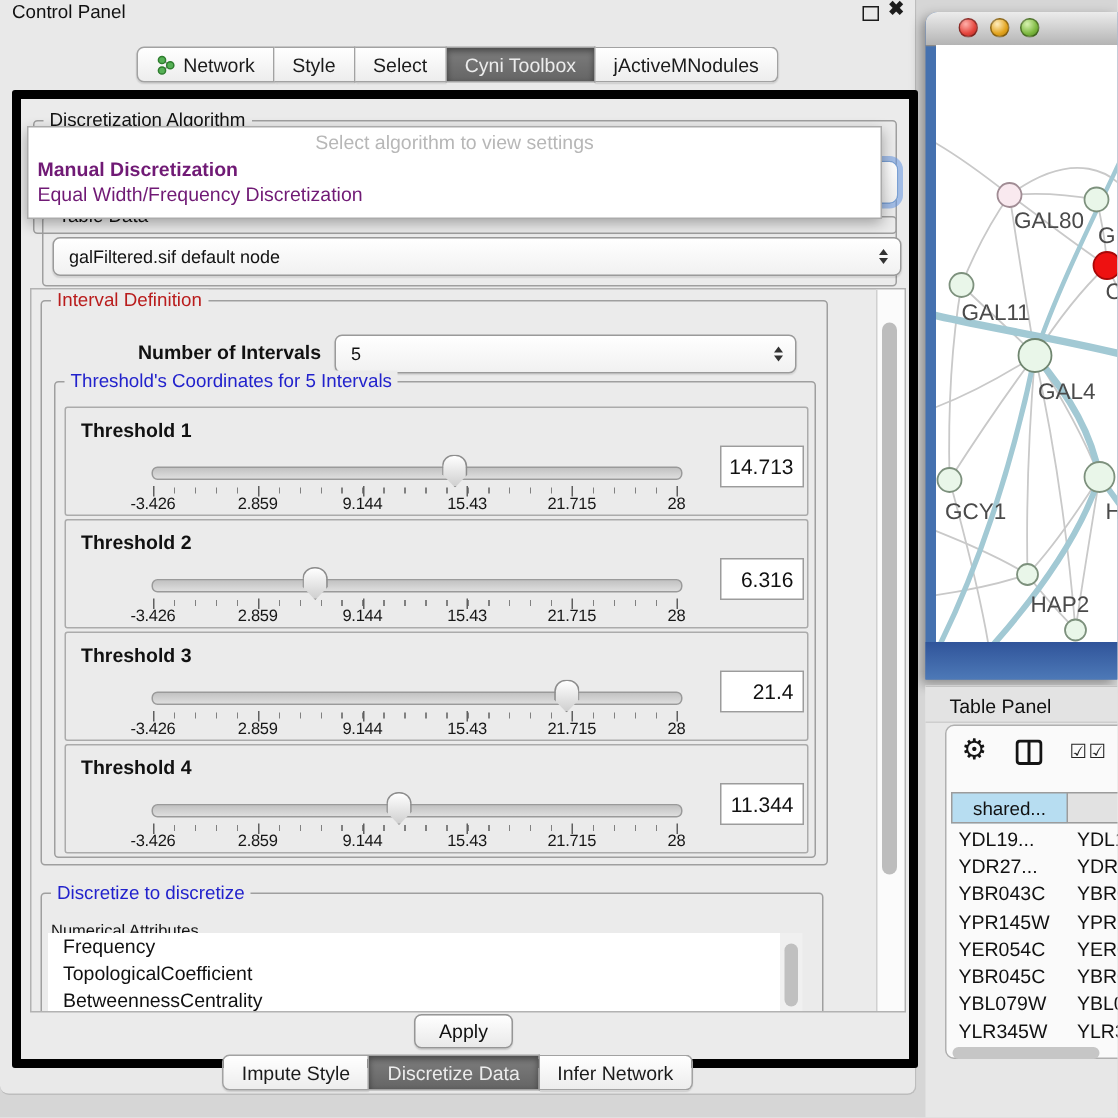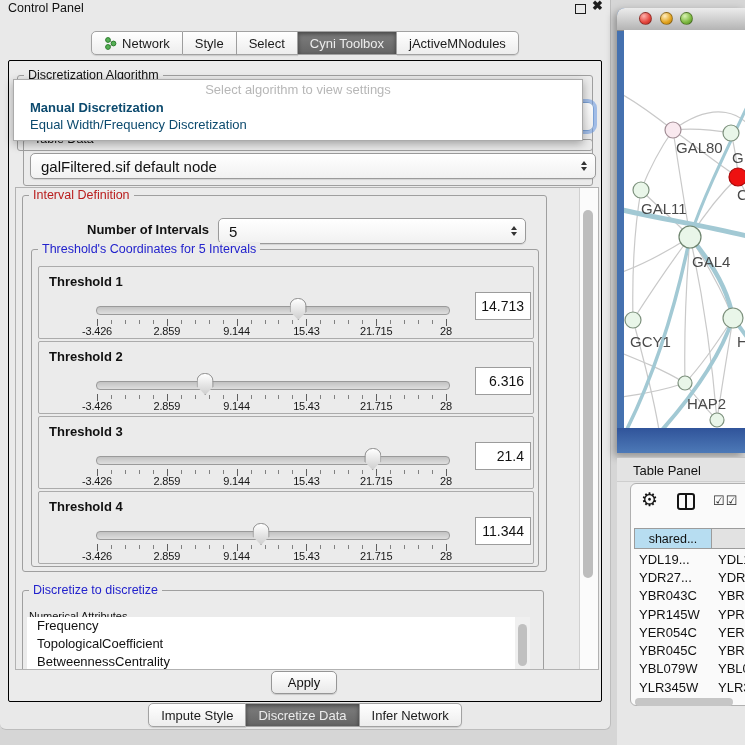--- a/index.html
+++ b/index.html
@@ -13,39 +13,39 @@
   .close-icon{position:absolute;left:592px;top:-2px;font-size:13px;font-weight:bold;color:#1c1c1c;}
   .tabrow{position:absolute;left:0;width:100%;display:flex;justify-content:center;}
   .tabrow.top{top:31px;}
   .tabrow.bottom{top:703px;}
   .seg{height:22px;display:flex;align-items:center;gap:5px;padding:0 12px;font-size:13px;
        background:linear-gradient(#ffffff,#ededed);border:1px solid #a2a2a2;border-left:none;color:#1b1b1b;
        box-shadow:0 1px 1px rgba(0,0,0,.12);}
   .seg:first-child{border-left:1px solid #a2a2a2;border-radius:5px 0 0 5px;}
   .seg:last-child{border-radius:0 5px 5px 0;}
   .seg.active{background:linear-gradient(#7e7e7e,#656565);color:#ececec;box-shadow:inset 0 2px 4px rgba(0,0,0,.45);}
-  .content{position:absolute;left:8px;top:60px;width:592px;height:640px;border:1px solid #000000;
+  .content{position:absolute;left:8px;top:60px;width:592px;height:640px;border:6px solid #000000;
            background:#ebebeb;border-radius:2px;}
   .group{position:absolute;border:1px solid #9f9f9f;border-radius:3px;}
   .gtitle{position:absolute;top:-8px;left:6px;background:#ebebeb;padding:0 4px;font-size:12.5px;white-space:nowrap;}
   .gtitle.green{color:#b91c1c;}
   .gtitle.blue{color:#2222cc;}
   
   .combo{position:absolute;background:linear-gradient(#ffffff,#f1f1f1);border:1px solid #9a9a9a;border-radius:5px;
-         font-size:15px;display:flex;align-items:center;padding-left:10px;
+         font-size:12px;display:flex;align-items:center;padding-left:10px;
          box-shadow:inset 0 1px 0 #fff,0 1px 1px rgba(0,0,0,.1);}
   .spin{position:absolute;right:8px;top:50%;transform:translateY(-50%);display:flex;flex-direction:column;gap:2px;}
   .spin i{width:0;height:0;border-left:3.5px solid transparent;border-right:3.5px solid transparent;}
   .spin .up{border-bottom:4px solid #333;}
   .spin .dn{border-top:4px solid #333;}
   
   .popup{position:absolute;left:4px;top:18px;width:568px;height:60px;background:#fff;border:1px solid #ababab;
          box-shadow:0 3px 9px rgba(0,0,0,.32);z-index:50;}
   .pop-placeholder{height:19px;line-height:19px;text-align:center;color:#b7b7b7;font-size:13px;}
-  .pop-item{height:17px;line-height:17px;font-size:13px;padding-left:16px;color:#0c4a6e;}
+  .pop-item{height:17px;line-height:17px;font-size:13px;padding-left:6px;color:#701a75;}
   .pop-item.bold{font-weight:bold;}
   .combo-stub{position:absolute;width:26px;height:27px;background:linear-gradient(#fdfdfd,#ededed);
               border:1px solid #7aa0d4;border-radius:6px;box-shadow:0 0 0 3px rgba(100,150,225,.55);}
   
   .scrollpane{position:absolute;left:6px;top:126px;width:582px;height:481px;border:1px solid #b2b2b2;
               background:#ebebeb;overflow:hidden;}
   .vsb-track{position:absolute;right:0;top:0;width:18px;height:100%;background:#fbfbfb;border-left:1px solid #d0d0d0;}
   .vsb-thumb{position:absolute;left:3px;top:22px;width:10px;height:368px;background:#bdbdbd;border-radius:6px;}
   
   .tbox{position:absolute;left:6px;width:494px;height:71px;border:1px solid #ababab;background:#ebebeb;border-radius:2px;}

